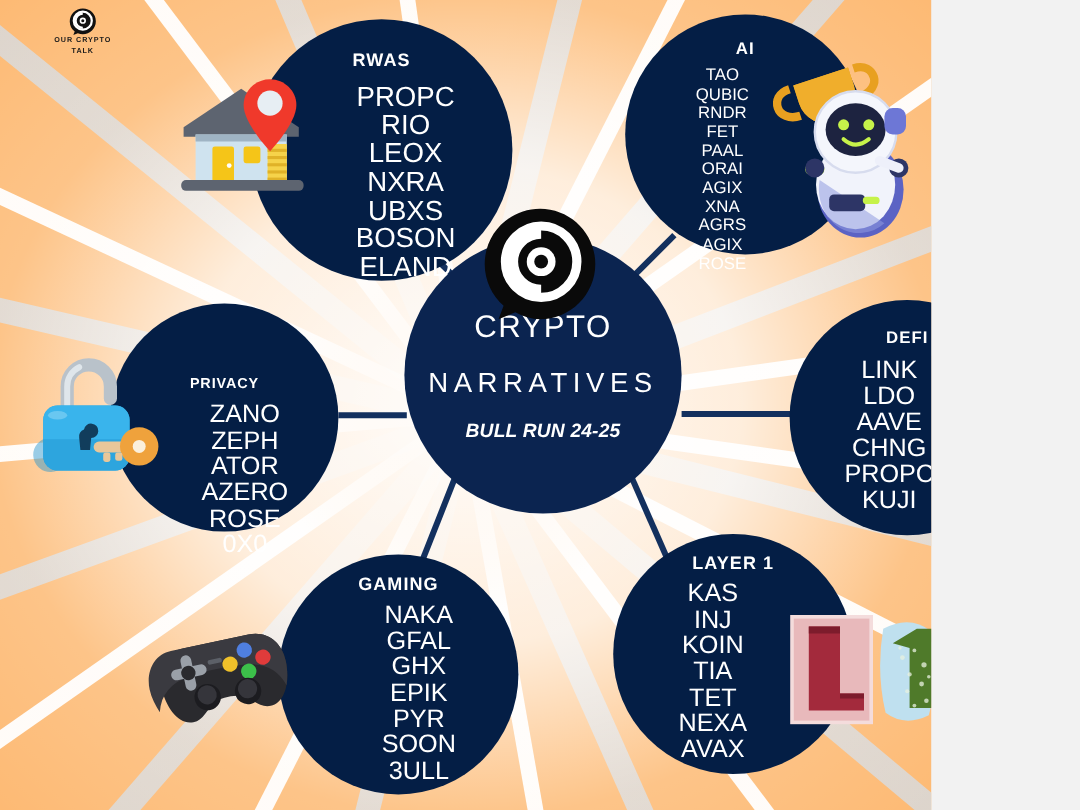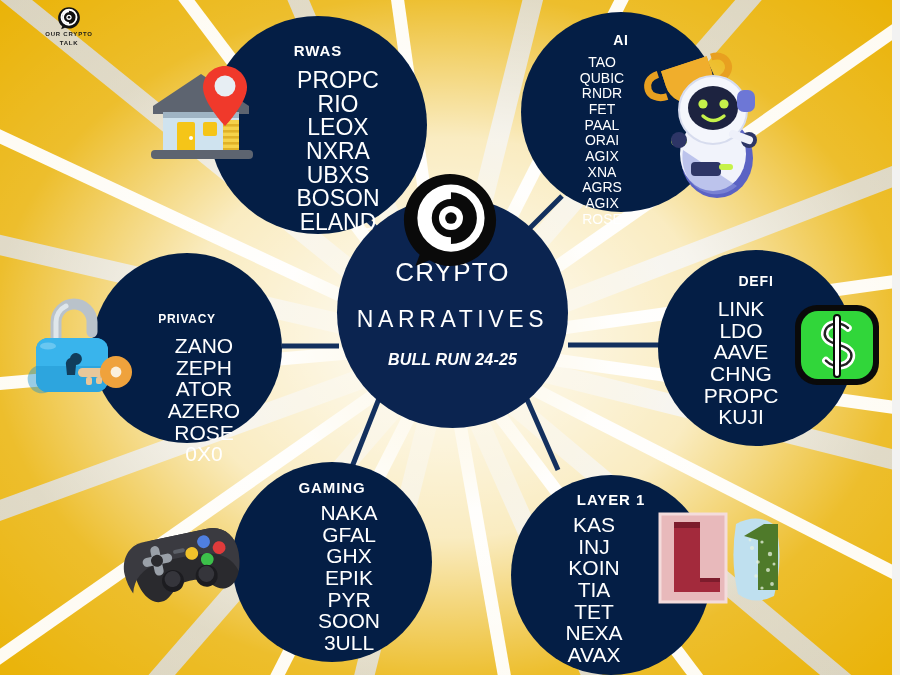--- a/index.html
+++ b/index.html
@@ -4,22 +4,22 @@
 <style>
   * { margin:0; padding:0; box-sizing:border-box; }
   html,body { width:900px; height:675px; overflow:hidden; }
   body {
     font-family:"Liberation Sans", sans-serif;
     background:#f2f2f2;
     position:relative;
   }
   #stage {
     position:relative;
-    width:892px; height:675px;
-    background:#eab308;
+    width:776px; height:675px;
+    background:#fdba74;
     overflow:hidden;
   }
   
   .rays { position:absolute; inset:0; pointer-events:none; }
   .ray {
     position:absolute;
     left:50%; top:50%;
     width:760px; height:13px;
     background:linear-gradient(90deg, rgba(255,255,255,0) 0%, #ffffff 22%, #ffffff 100%);
     transform-origin:0 50%;
@@ -77,21 +77,21 @@
   #bub-privacy .b-list { font-size:21px; padding-left:34px; }
 
   #bub-defi   { left:658px; top:250px; width:196px; height:196px; padding-top:23px; }
   #bub-defi .b-title { font-size:14px; margin-bottom:9px; }
   #bub-defi .b-list { font-size:21px; padding-right:30px; }
 
   #bub-gaming { left:232px; top:462px; width:200px; height:200px; padding-top:17px; }
   #bub-gaming .b-title { font-size:15px; margin-bottom:6px; }
   #bub-gaming .b-list { font-size:21px; padding-left:34px;justify-content:center; }
 
-  #bub-layer1 { left:511px; top:475px; width:200px; height:200px; padding-top:16px; }
+  #bub-layer1 { left:511px; top:445px; width:200px; height:200px; padding-top:16px; }
   #bub-layer1 .b-title { font-size:15px; margin-bottom:6px; }
   #bub-layer1 .b-list { font-size:21px; padding-right:34px; }
 
   
   #hub {
     position:absolute;
     left:337px; top:197px;
     width:231px; height:231px;
     background:#0b2450;
     border-radius:50%;

